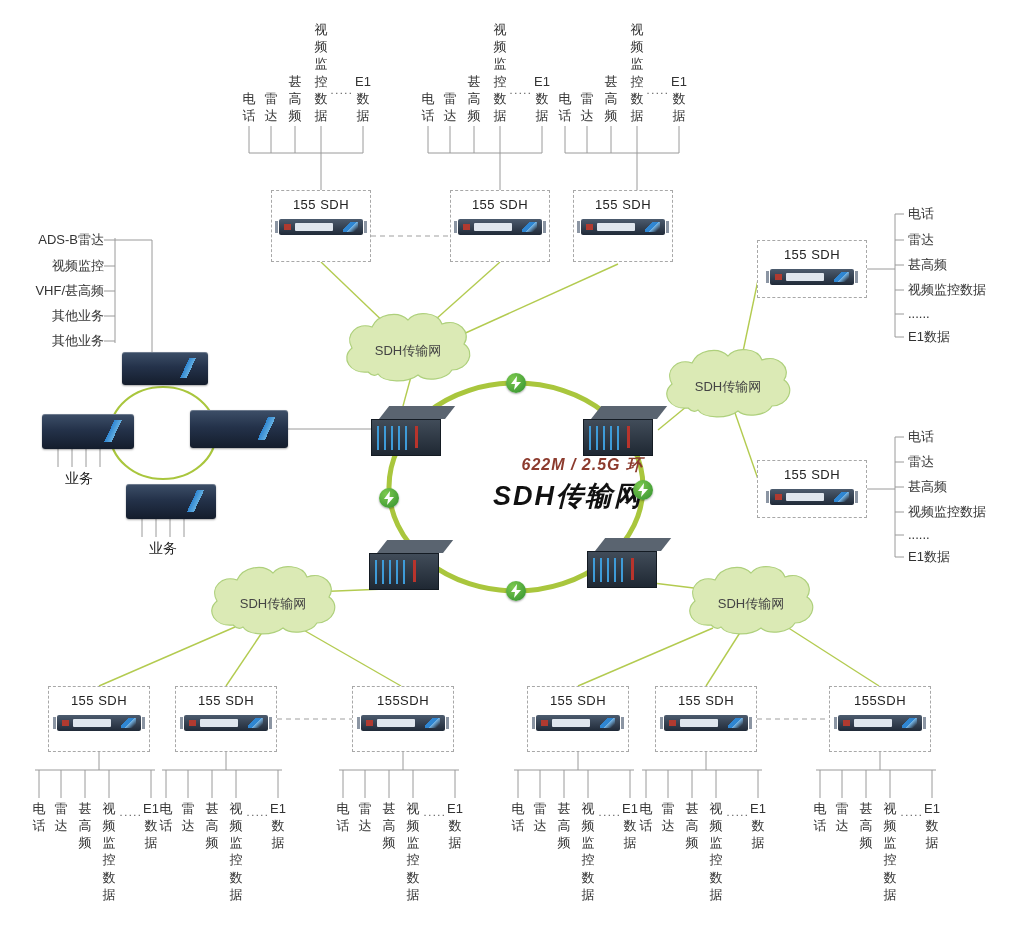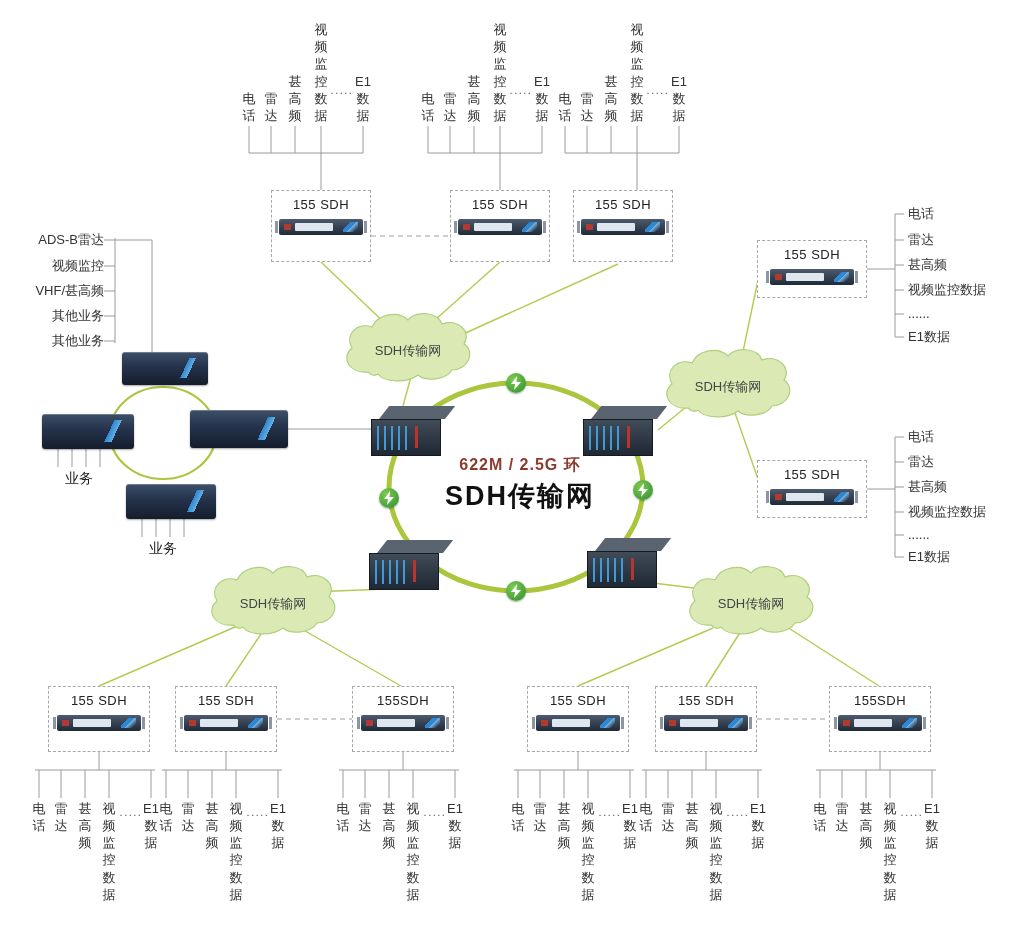--- a/index.html
+++ b/index.html
@@ -33,21 +33,21 @@
   .dev3d .d-ports{position:absolute;left:6px;top:20px;width:32px;height:24px;display:block;
         background:repeating-linear-gradient(90deg,#3e9bd8 0 2px,transparent 2px 7px);}
   .dev3d .d-led{position:absolute;left:44px;top:20px;width:3px;height:22px;background:#b8342c;display:block;}
   .bolt{position:absolute;width:20px;height:20px;border-radius:50%;
         background:radial-gradient(circle at 35% 30%,#7cc94e,#2f8f2f);
         box-shadow:0 1px 2px rgba(0,0,0,.35);}
   .cloudlbl{position:absolute;width:110px;text-align:center;font-size:13px;color:#444;}
   .svc{position:absolute;left:2px;width:102px;text-align:right;font-size:13px;color:#333;}
   .rlbl{position:absolute;left:908px;height:18px;line-height:18px;font-size:13px;white-space:nowrap;color:#333;}
   .biz{position:absolute;width:44px;text-align:center;font-size:14px;color:#222;}
-  .title{position:absolute;text-align:center;}
+  .title{position:absolute;text-align:right;font-style:italic;}
   .t1{font-size:16px;font-weight:bold;color:#8c3b2e;letter-spacing:1px;}
   .t2{font-size:27px;font-weight:bold;color:#111;letter-spacing:2px;margin-top:2px;}
 </style>
 </head>
 <body>
 
 <div class="stage">
 
 <svg class="overlay" width="1025" height="931" viewBox="0 0 1025 931">
   <defs>

